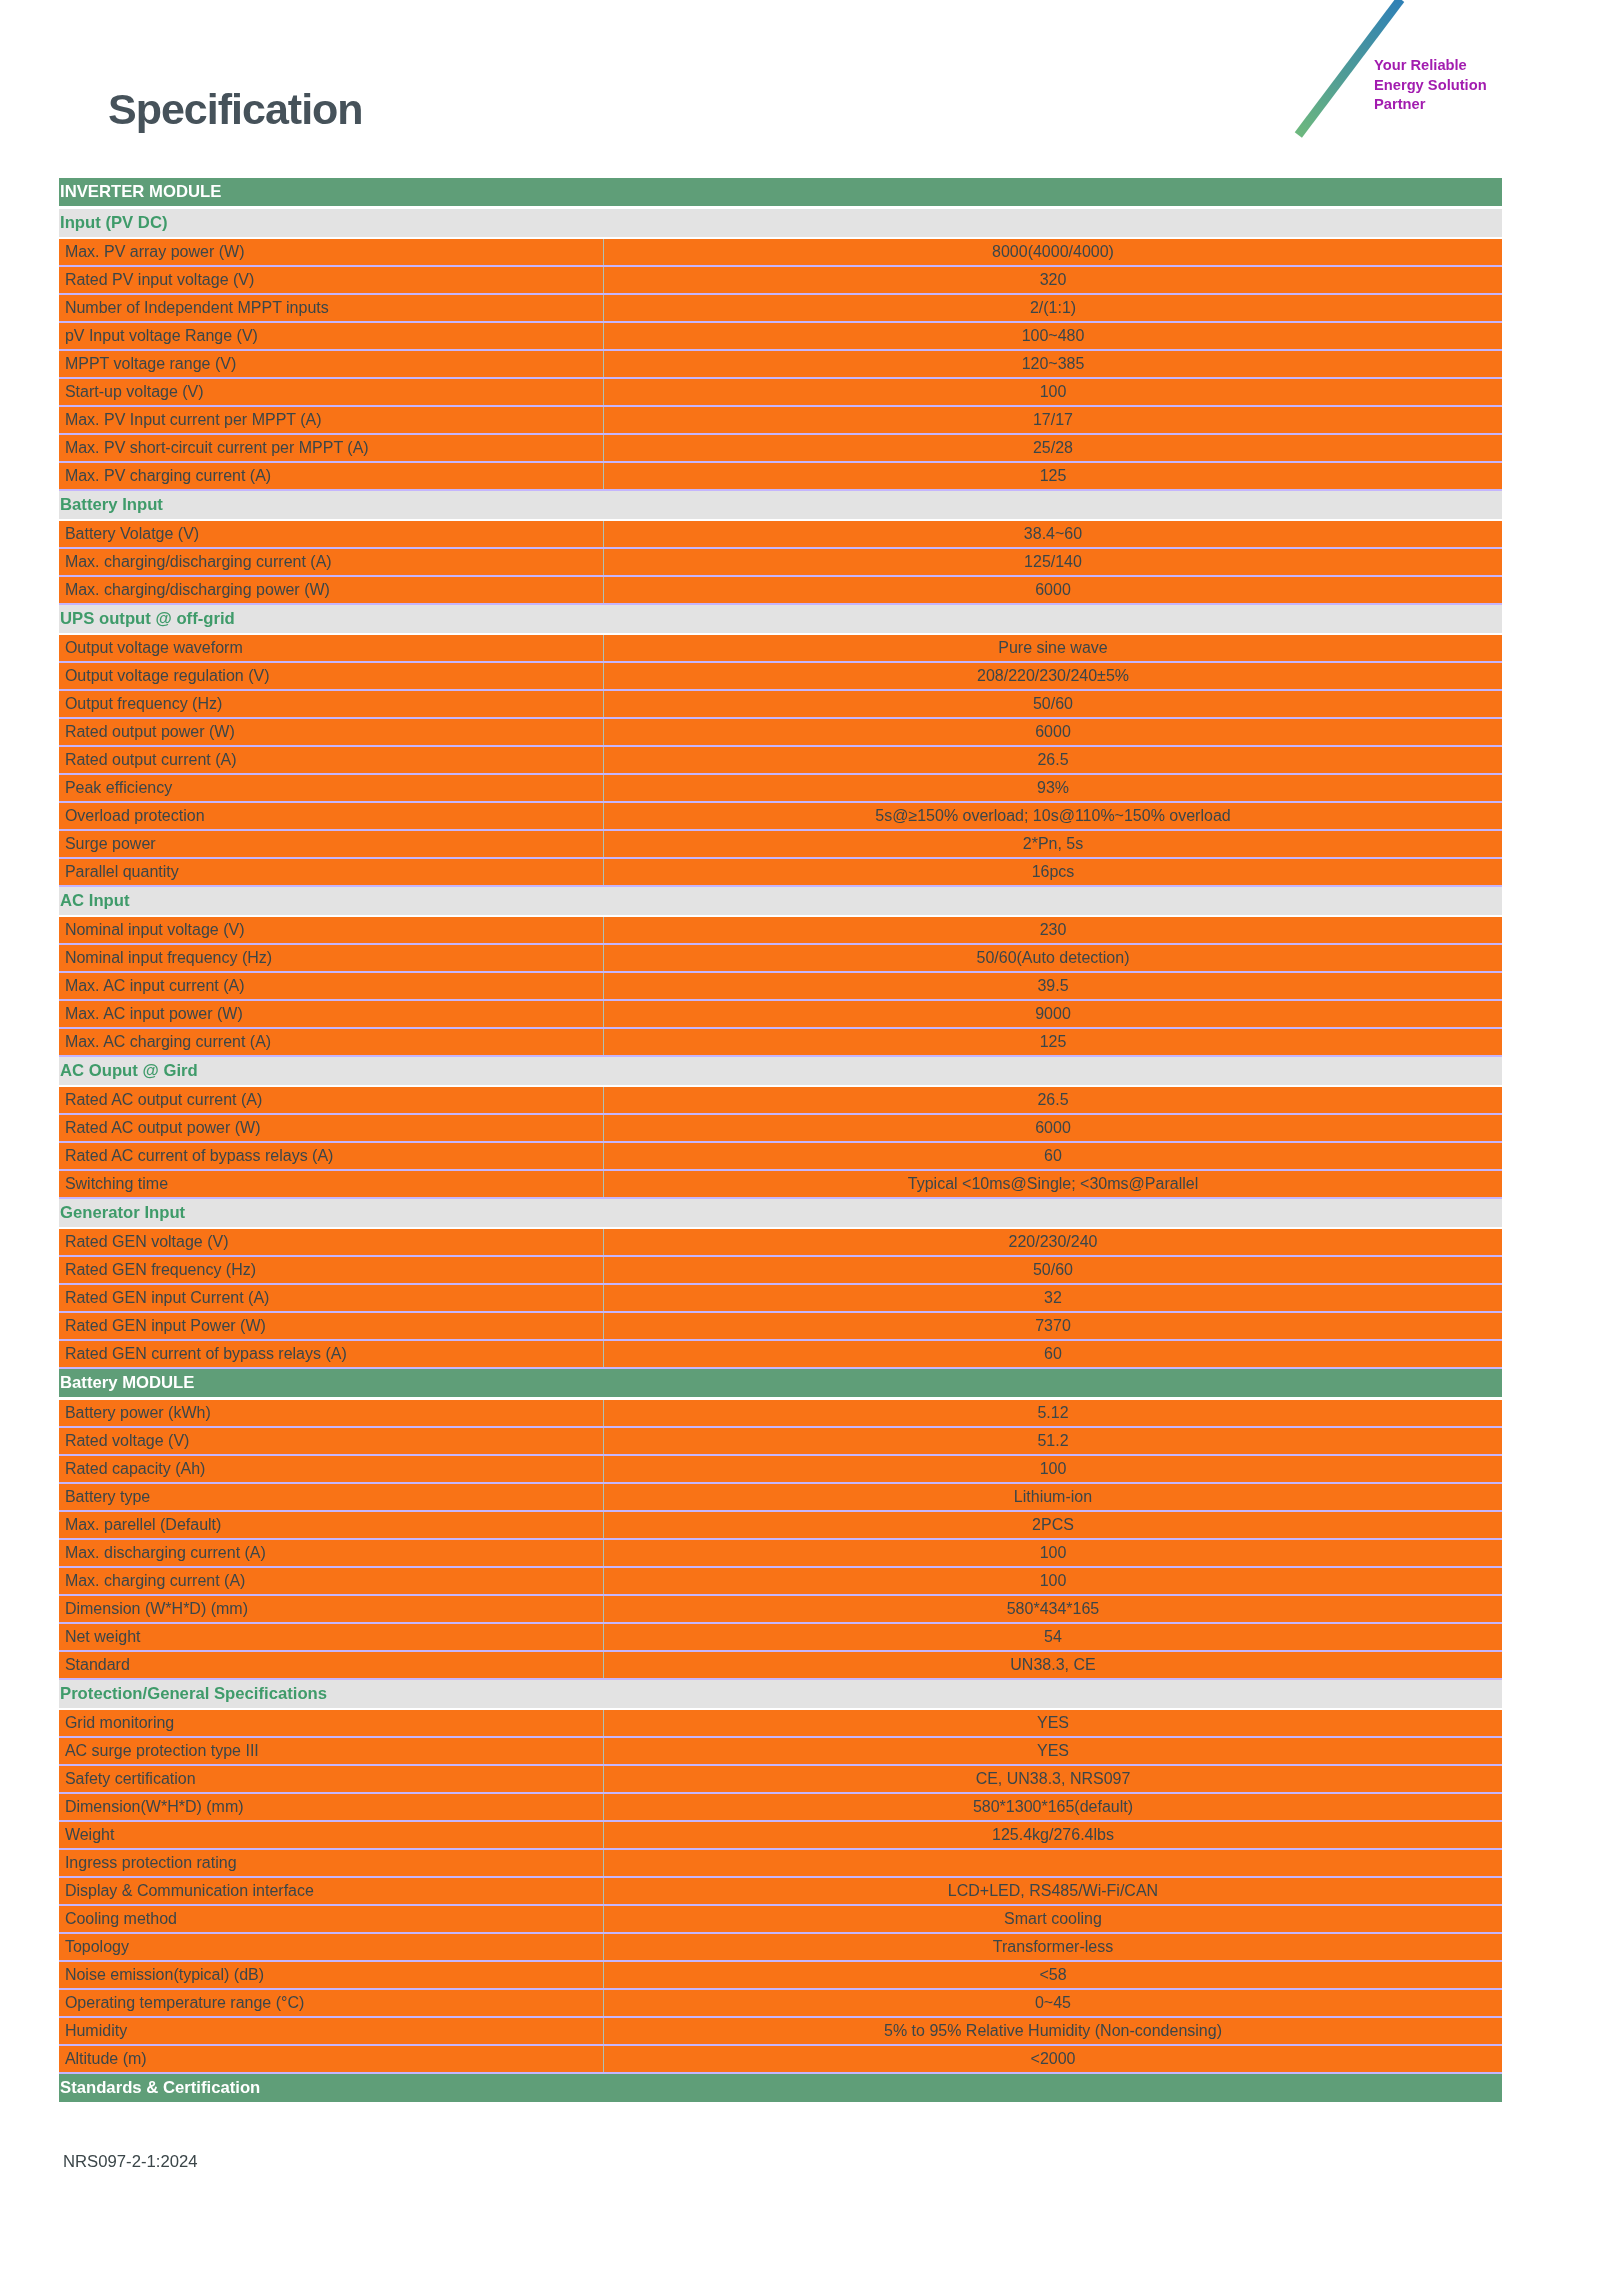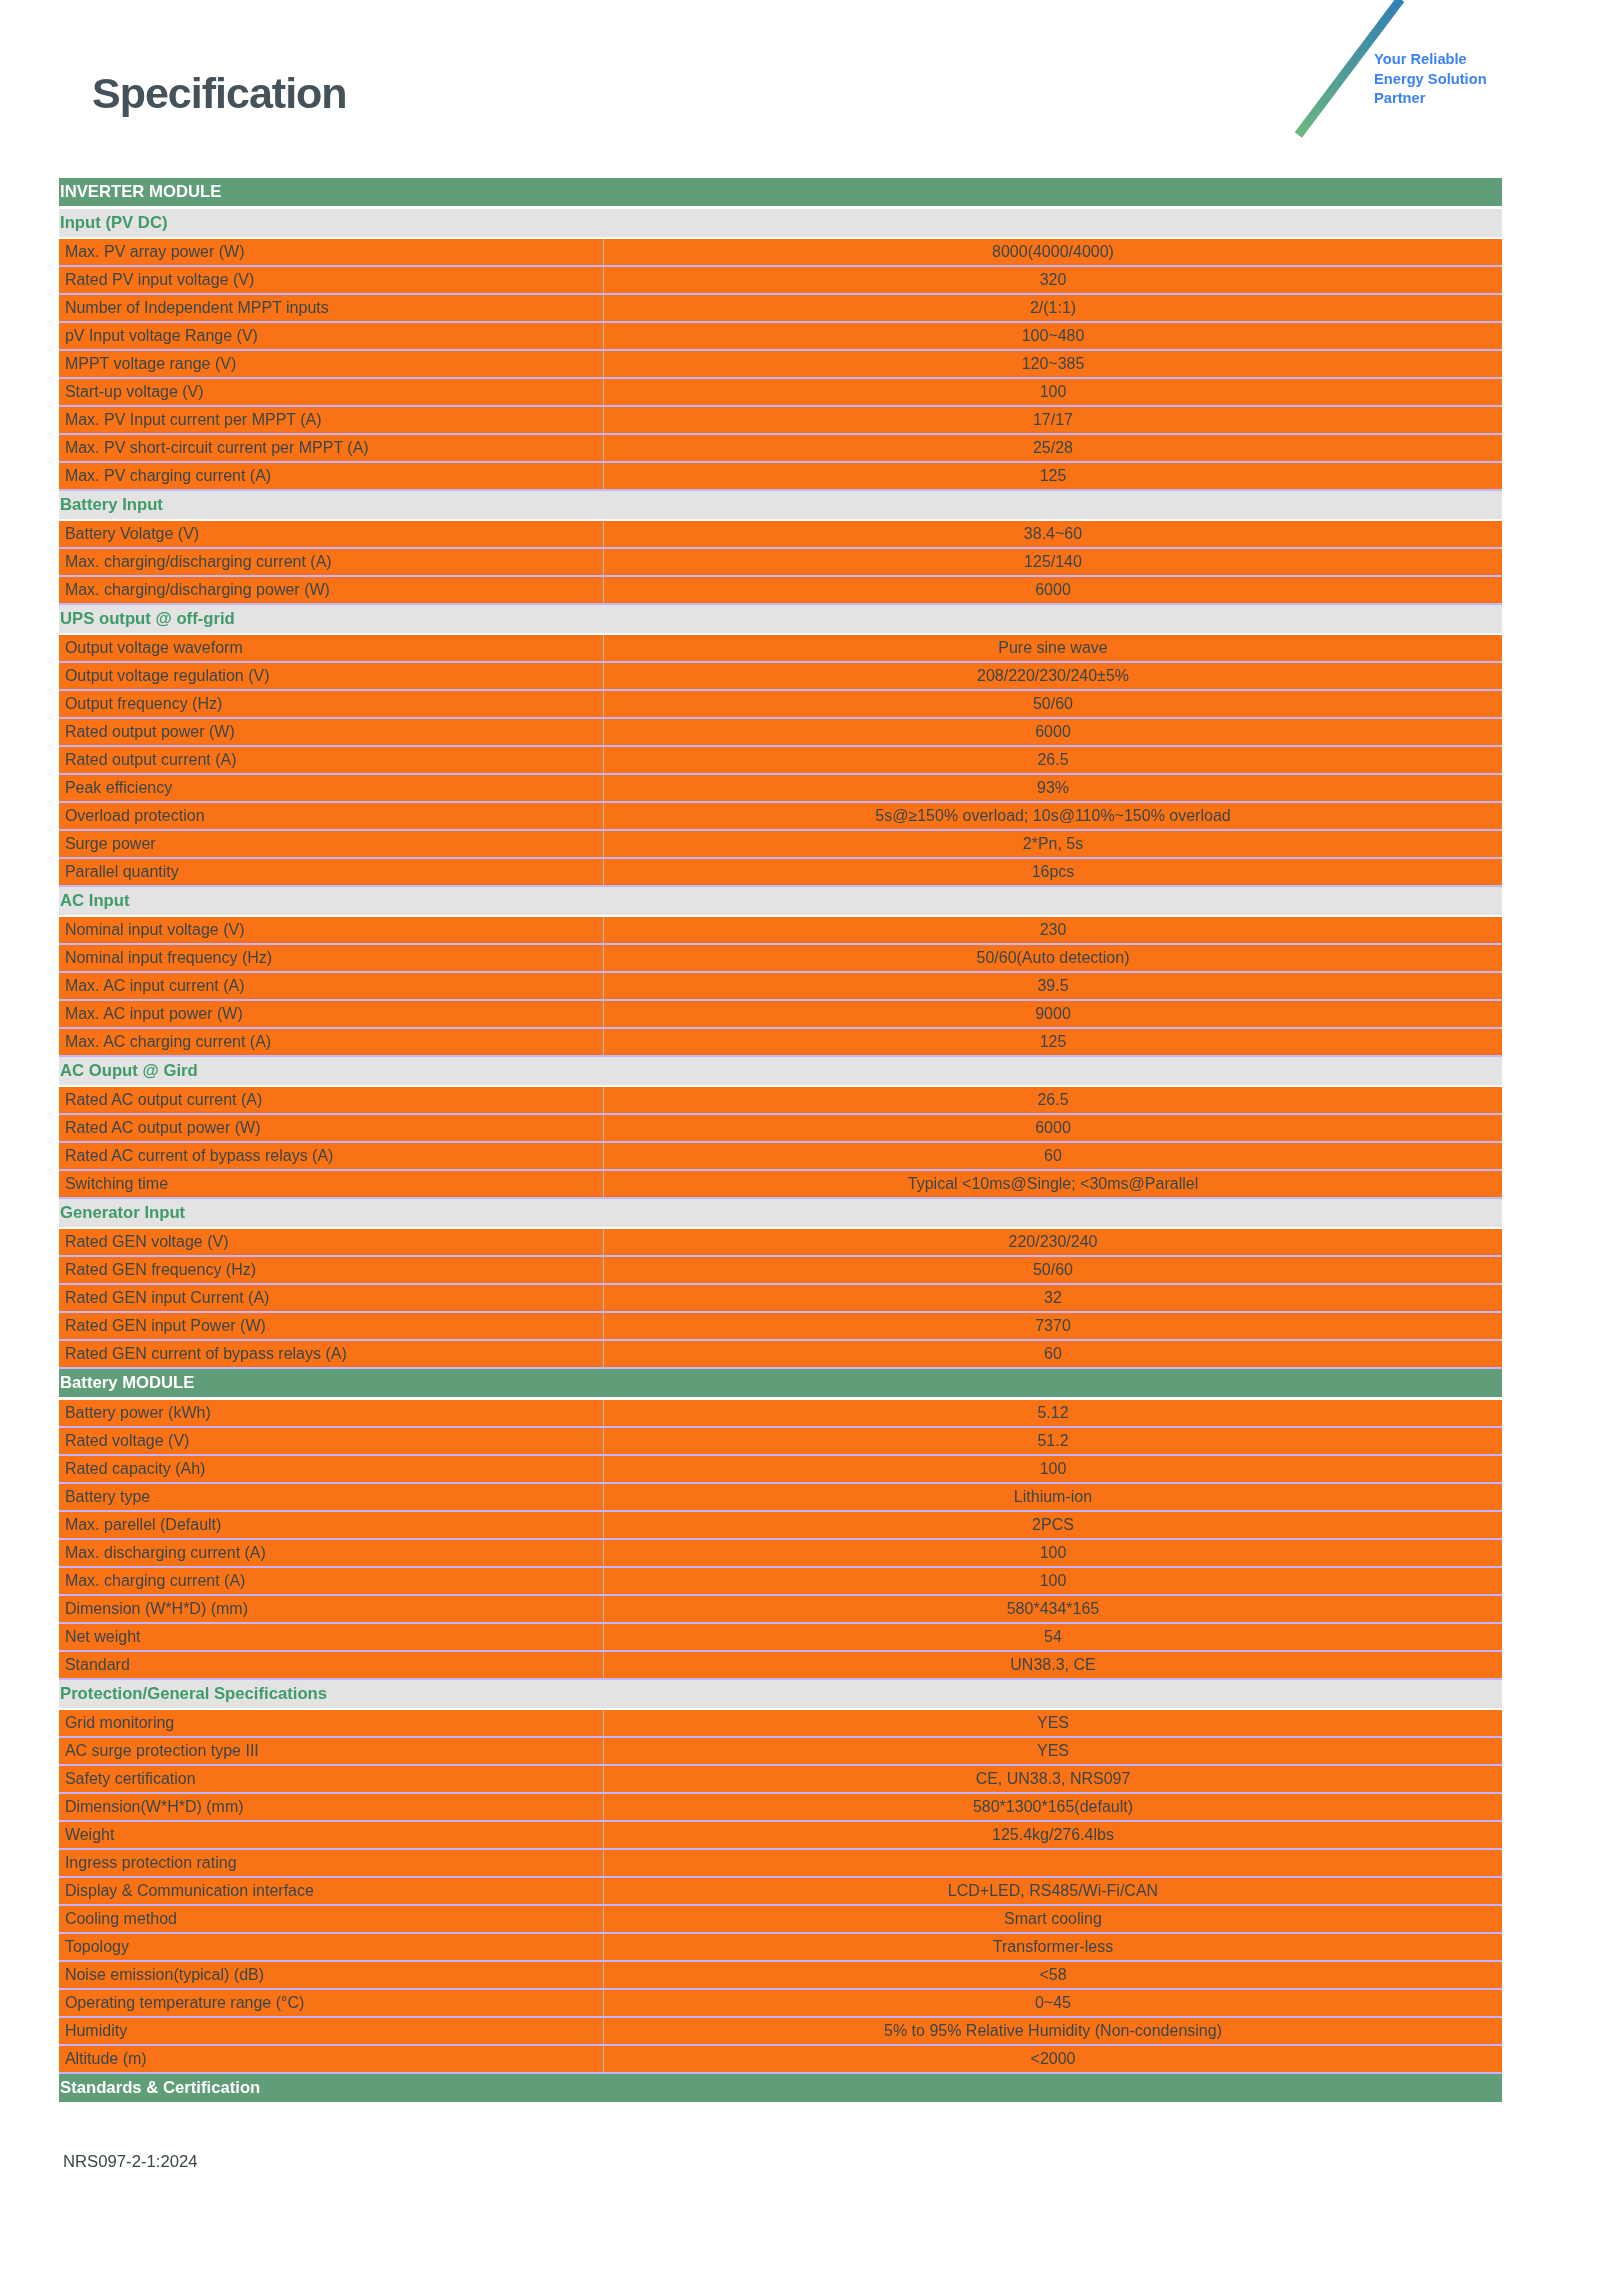--- a/index.html
+++ b/index.html
@@ -6,32 +6,32 @@
   body{
     width:1621px;height:2293px;
     background:#ffffff;
     font-family:"Liberation Sans", sans-serif;
     position:relative;
     overflow:hidden;
     color:#3b4649;
   }
   .page{position:absolute;inset:0;}
   .title{
-    position:absolute;left:92px;top:69px;margin:0;
+    position:absolute;left:92px;top:69px;margin:16px;
     font-size:43px;font-weight:bold;color:#46525a;letter-spacing:-1px;
   }
   
   .slash{
     position:absolute;left:1345px;top:-17.6px;width:8.8px;height:170px;
     background:linear-gradient(to bottom,#2f80b6 0%,#4f9b97 55%,#6db87e 100%);
     transform:rotate(37deg);
   }
   .tagline{
-    position:absolute;left:1374px;top:50px;
-    font-size:14.7px;font-weight:bold;color:#3b82f6;line-height:19.6px;
+    position:absolute;left:1374px;top:56px;
+    font-size:14.7px;font-weight:bold;color:#a21caf;line-height:19.6px;
   }
   
   .spec-table{
     position:absolute;left:59px;top:178px;width:1443px;
   }
   .main-header{
     height:28px;line-height:28px;box-sizing:border-box;
     background:#5f9e78;color:#ffffff;
     font-size:16.7px;font-weight:bold;padding-left:1px;
     margin-bottom:2.9px;

